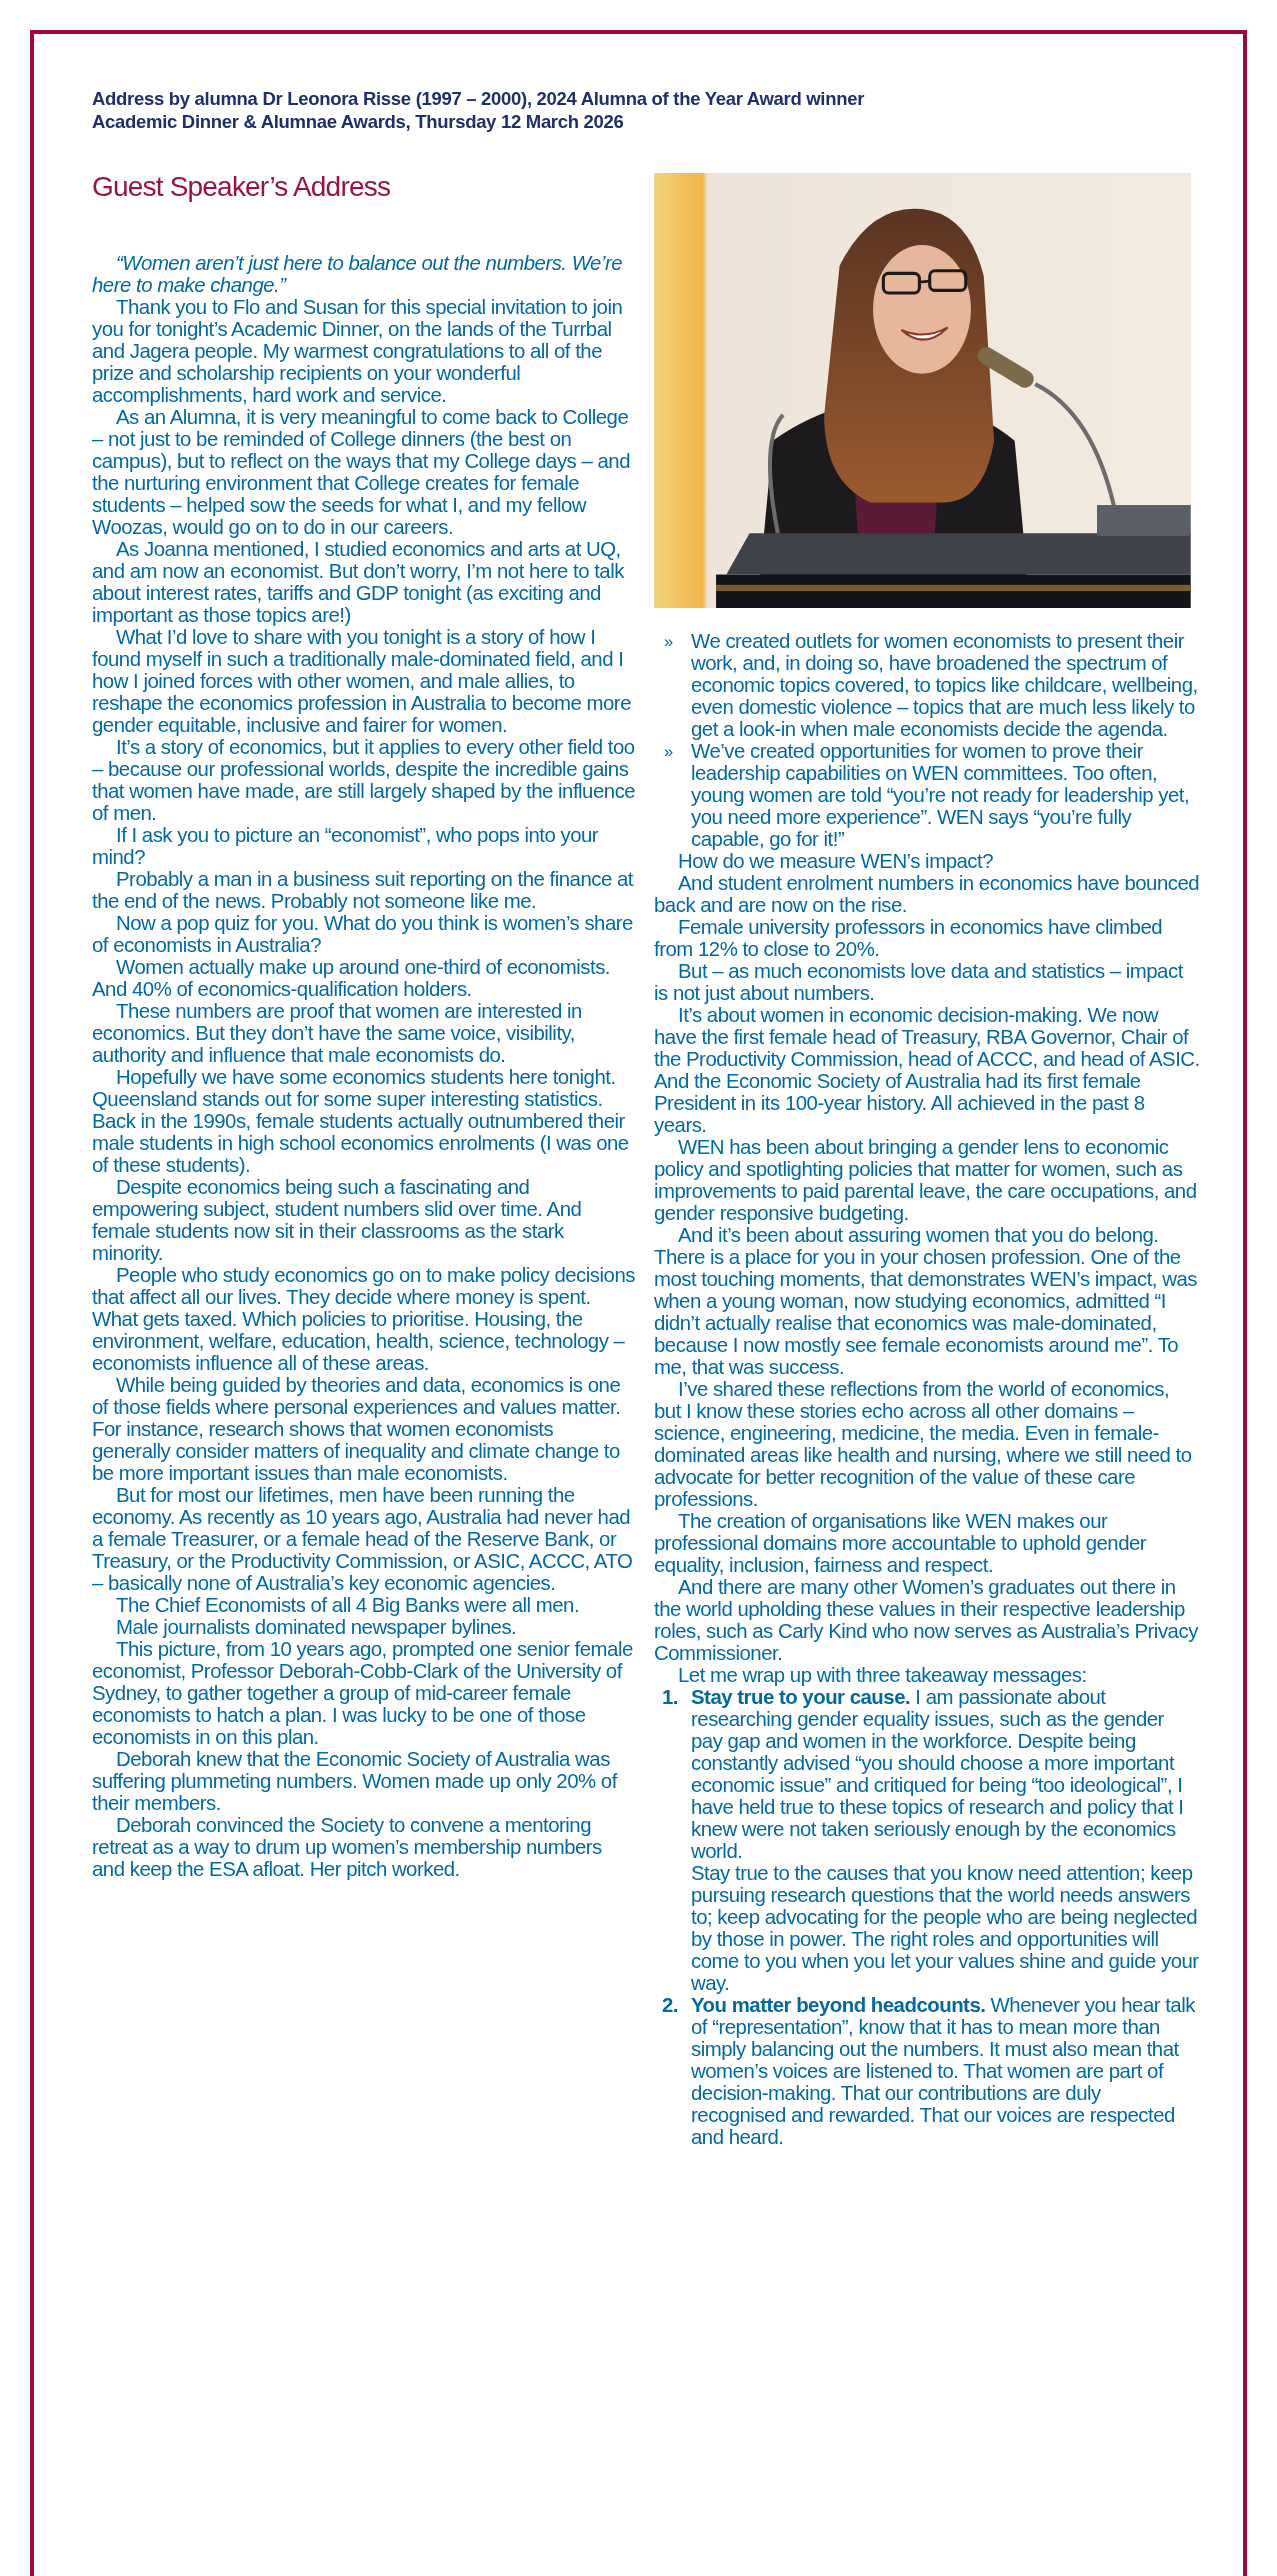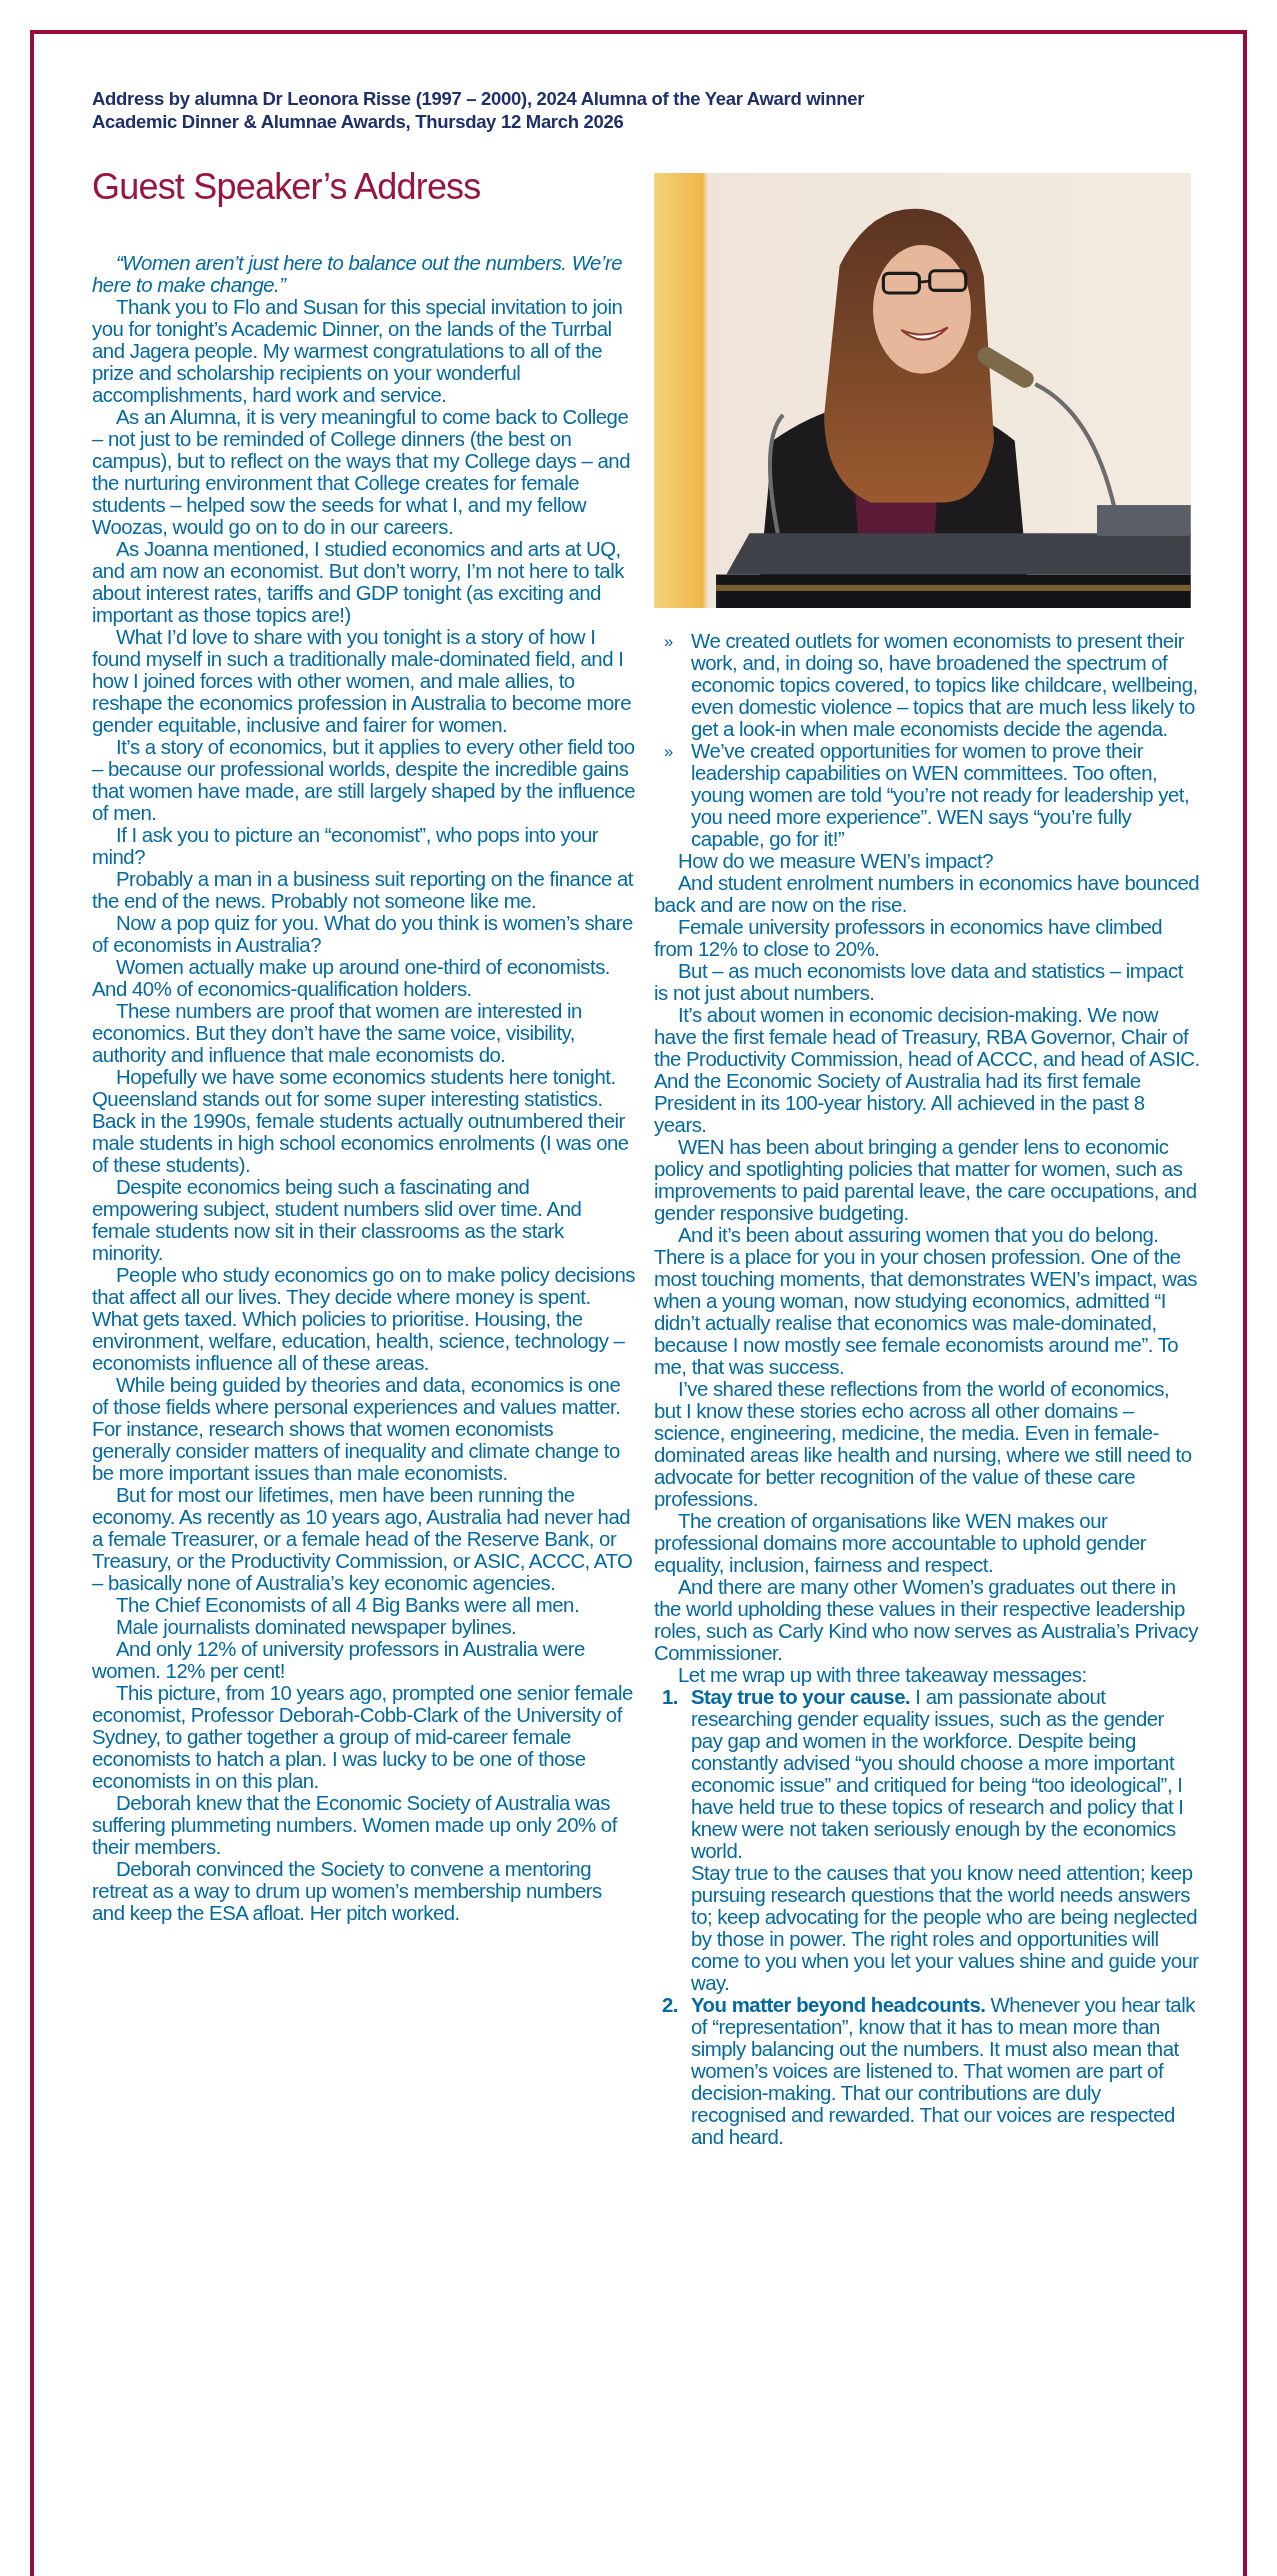--- a/index.html
+++ b/index.html
@@ -3,21 +3,21 @@
 <meta charset="utf-8">
 <style>
   html, body { margin:0; padding:0; background:#ffffff; }
   body { width:1278px; height:3481px; position:relative; overflow:hidden;
          font-family:"Liberation Sans", "DejaVu Sans", sans-serif; color:#1a1a1a; }
   .frame { position:absolute; left:30px; top:30px; width:1209px; height:3409px;
            border:4.1px solid #9b0a3c; box-sizing:content-box; }
   .header { position:absolute; left:92px; top:87px; color:#1f2f6b;
             font-size:18.5px; line-height:23px; letter-spacing:-0.3px;font-weight:bold; }
   .title { position:absolute; left:92px; top:168px; color:#9a1440;
-           font-size:36px; line-height:37px; letter-spacing:-0.8px; font-weight:normal; margin:0; }
+           font-size:28px; line-height:37px; letter-spacing:-0.8px; font-weight:normal; margin:0; }
   .photo { position:absolute; left:654px; top:173px; width:537px; height:435px; overflow:hidden;
            background:#efe6da; }
   .col { position:absolute; font-size:20.4px; line-height:22px; letter-spacing:-0.5px;
          color:#0369a1; }
   .col.left { left:92px; top:252px; width:544px; }
   .col.right { left:654px; top:630px; width:546px; }
   .col p { margin:0; text-indent:24px; }
   .col p.quote { font-style:italic; }
   ul.bullets { list-style:none; margin:0; padding:0 0 0 37px; }
   ul.bullets li { position:relative; }
@@ -92,21 +92,20 @@
   <p>Now a pop quiz for you. What do you think is women’s share of economists in Australia?</p>
   <p>Women actually make up around one-third of economists. And 40% of economics-qualification holders.</p>
   <p>These numbers are proof that women are interested in economics. But they don’t have the same voice, visibility, authority and influence that male economists do.</p>
   <p>Hopefully we have some economics students here tonight. Queensland stands out for some super interesting statistics. Back in the 1990s, female students actually outnumbered their male students in high school economics enrolments (I was one of these students).</p>
   <p>Despite economics being such a fascinating and empowering subject, student numbers slid over time. And female students now sit in their classrooms as the stark minority.</p>
   <p>People who study economics go on to make policy decisions that affect all our lives. They decide where money is spent. What gets taxed. Which policies to prioritise. Housing, the environment, welfare, education, health, science, technology – economists influence all of these areas.</p>
   <p>While being guided by theories and data, economics is one of those fields where personal experiences and values matter. For instance, research shows that women economists generally consider matters of inequality and climate change to be more important issues than male economists.</p>
   <p>But for most our lifetimes, men have been running the economy. As recently as 10 years ago, Australia had never had a female Treasurer, or a female head of the Reserve Bank, or Treasury, or the Productivity Commission, or ASIC, ACCC, ATO – basically none of Australia’s key economic agencies.</p>
   <p>The Chief Economists of all 4 Big Banks were all men.</p>
   <p>Male journalists dominated newspaper bylines.</p>
-  <p>And only 12% of university professors in Australia were women. 12% per cent!</p>
   <p>This picture, from 10 years ago, prompted one senior female economist, Professor Deborah-Cobb-Clark of the University of Sydney, to gather together a group of mid-career female economists to hatch a plan. I was lucky to be one of those economists in on this plan.</p>
   <p>Deborah knew that the Economic Society of Australia was suffering plummeting numbers. Women made up only 20% of their members.</p>
   <p>Deborah convinced the Society to convene a mentoring retreat as a way to drum up women’s membership numbers and keep the ESA afloat. Her pitch worked.</p>
 
 </div>
 
 <div class="col right">
   <ul class="bullets">
     <li><span class="mark">»</span><span>We created outlets for women economists to present their work, and, in doing so, have broadened the spectrum of economic topics covered, to topics like childcare, wellbeing, even domestic violence – topics that are much less likely to get a look-in when male economists decide the agenda.</span></li>
     <li><span class="mark">»</span><span>We’ve created opportunities for women to prove their leadership capabilities on WEN committees. Too often, young women are told “you’re not ready for leadership yet, you need more experience”. WEN says “you’re fully capable, go for it!”</span></li>

